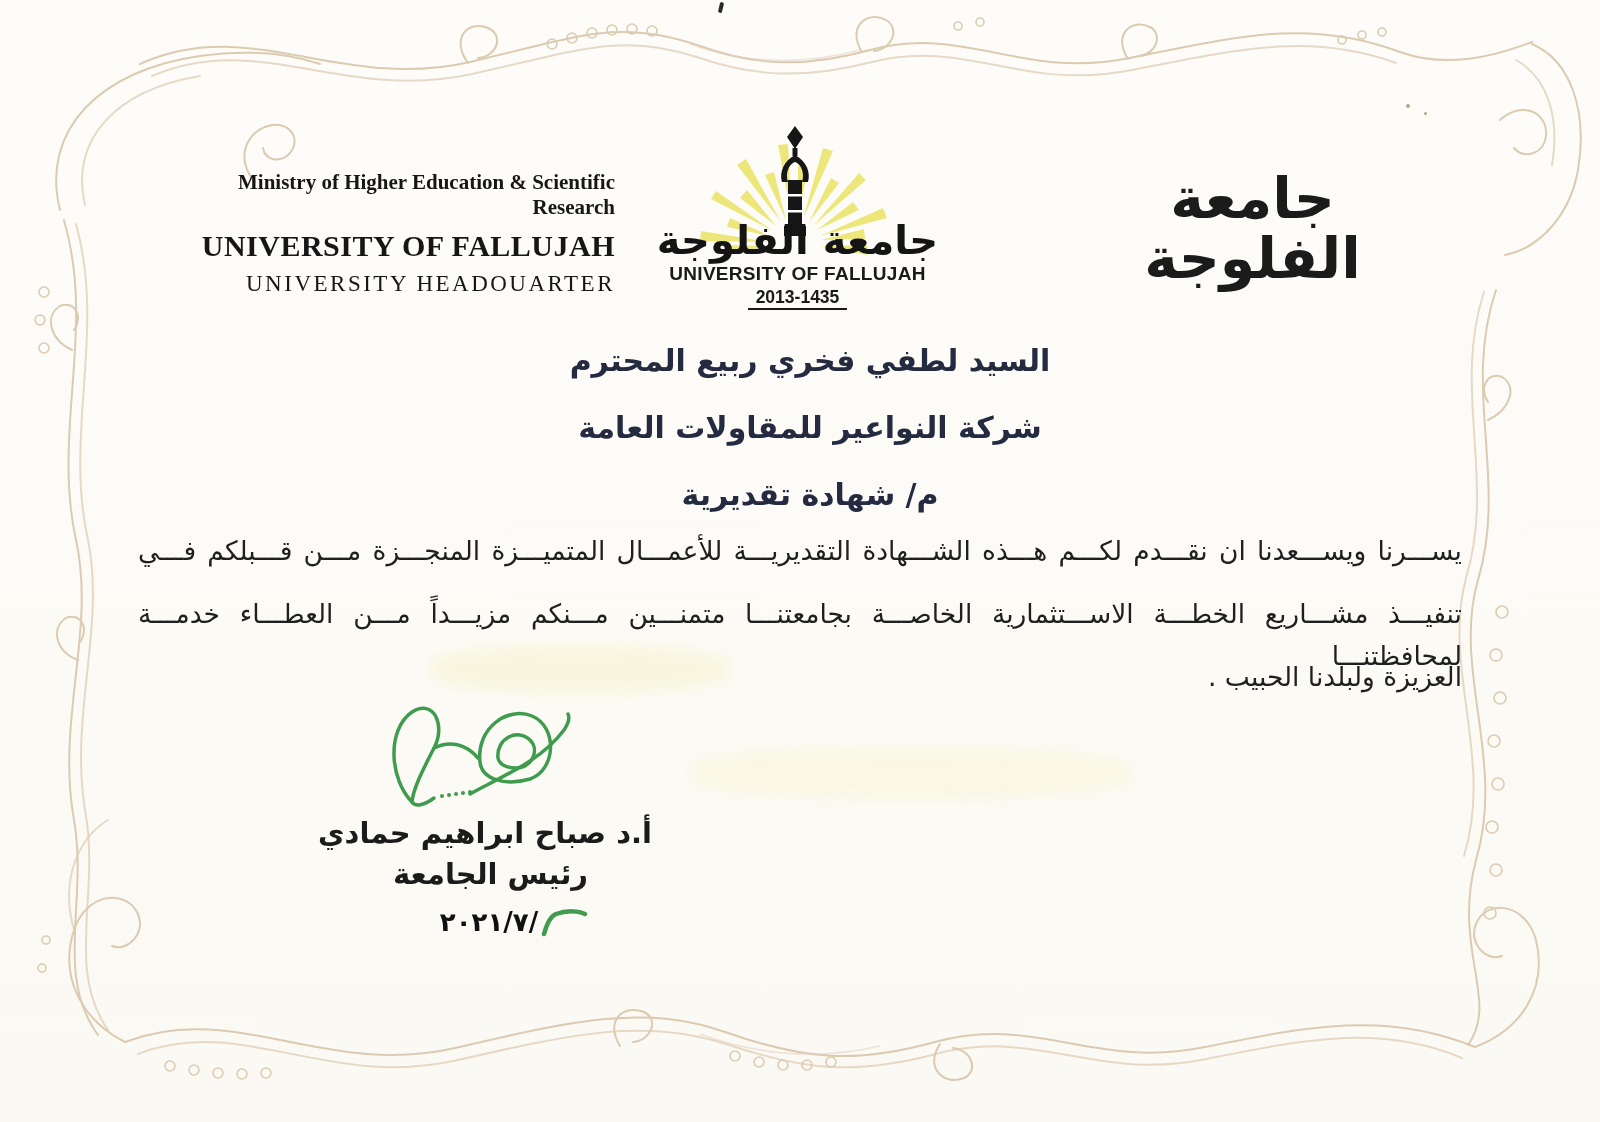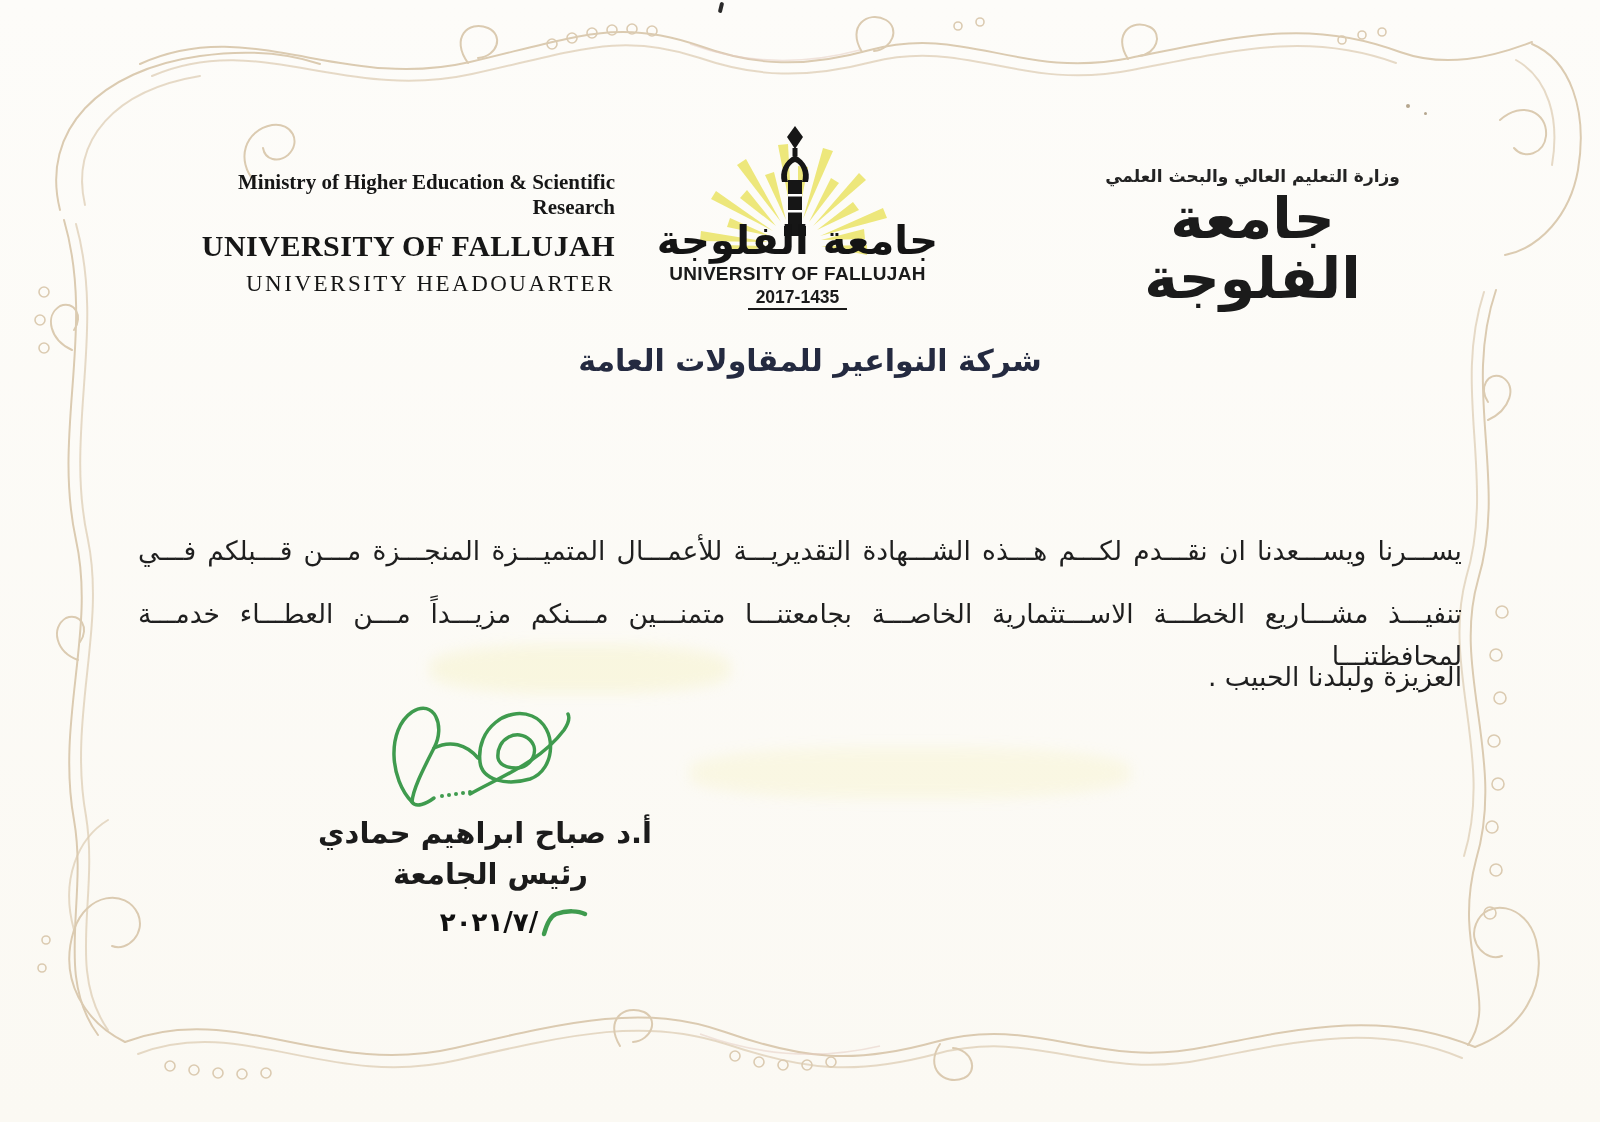--- a/index.html
+++ b/index.html
@@ -190,30 +190,31 @@
         <rect x="147.5" y="26" width="5" height="8"></rect>
         <path d="M150,33 C139,39 134,50 137,60 L143,60 C140,51 144,42 150,40 C156,42 160,51 157,60 L163,60 C166,50 161,39 150,33 Z"></path>
         <rect x="143" y="58" width="14" height="52"></rect>
         <rect x="139" y="104" width="22" height="10"></rect>
       </g>
       <rect x="143" y="72" width="14" height="2.5" fill="#ffffff"></rect>
       <rect x="143" y="88" width="14" height="2.5" fill="#ffffff"></rect>
     </svg>
     <div class="logo-ar">جامعة الفلوجة</div>
     <div class="logo-en">UNIVERSITY OF FALLUJAH</div>
-    <div class="logo-years"><span>2017-1435</span></div>
+    <div class="logo-years"><span>2013-1435</span></div>
   </div>
 
   <div id="arabic-calligraphy">
-    <div class="cal-ministry">وزارة التعليم العالي والبحث العلمي</div>
     <div class="cal-univ">جامعة الفلوجة</div>
   </div>
 
   <div id="recipient">
+    <div class="r-line">السيد لطفي فخري ربيع المحترم</div>
     <div class="r-line">شركة النواعير للمقاولات العامة</div>
+    <div class="r-line">م/ شهادة تقديرية</div>
   </div>
 
   <div id="body-par">
     <div class="body-line">يســـرنا ويســـعدنا ان نقـــدم لكـــم هـــذه الشـــهادة التقديريـــة للأعمـــال المتميـــزة المنجـــزة مـــن قـــبلكم فـــي</div>
     <div class="body-line">تنفيـــذ مشـــاريع الخطـــة الاســـتثمارية الخاصـــة بجامعتنـــا متمنـــين مـــنكم مزيـــداً مـــن العطـــاء خدمـــة لمحافظتنـــا</div>
     <div class="body-line last">العزيزة ولبلدنا الحبيب .</div>
   </div>
 
   <svg id="signature-svg" width="220" height="112" viewBox="0 0 220 112">
     <g fill="none" stroke="#3f9b4e" stroke-width="3.5" stroke-linecap="round">

